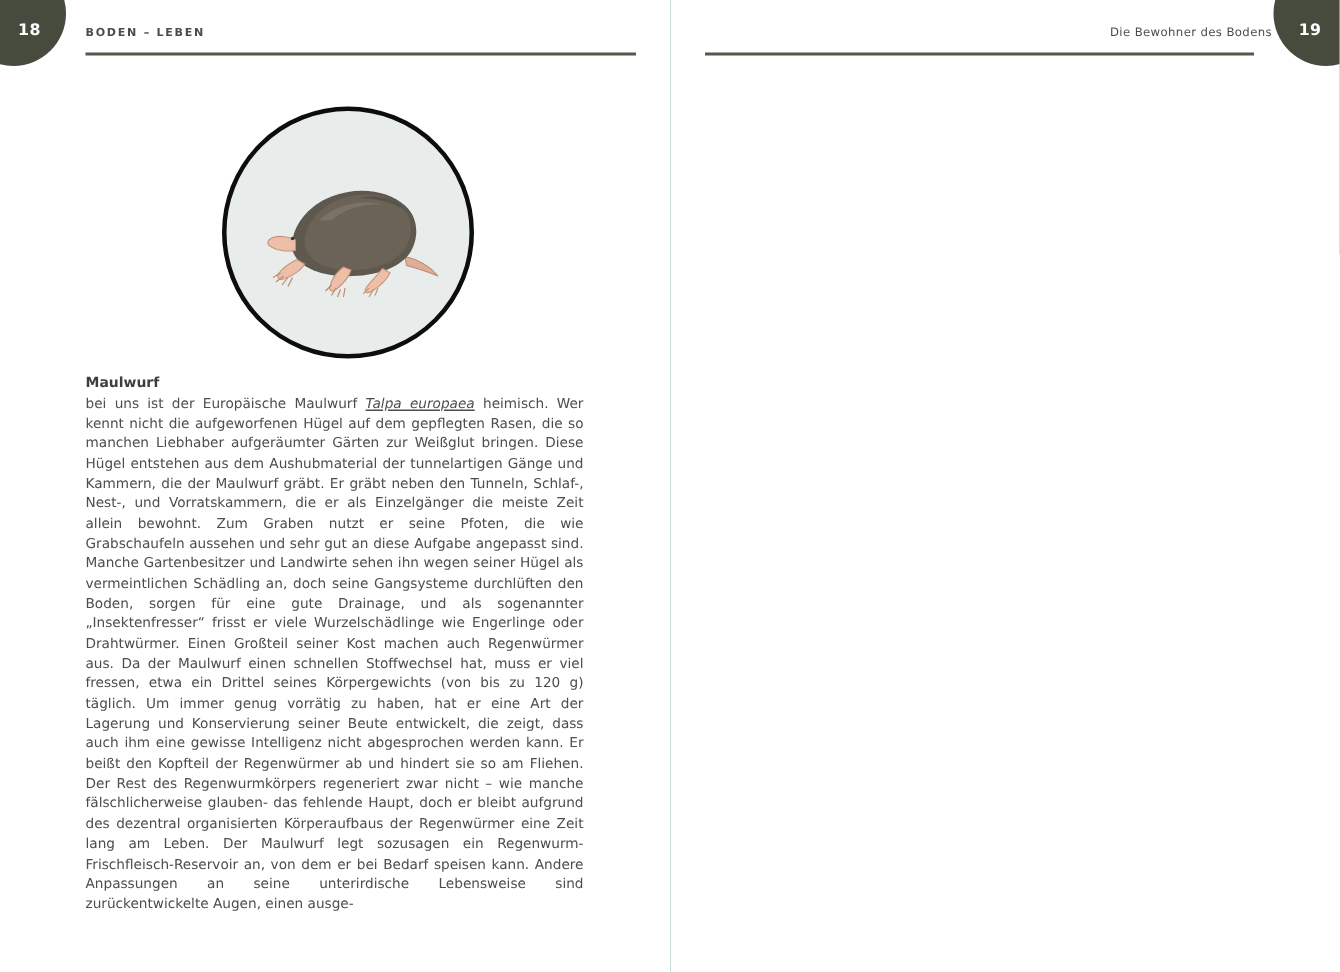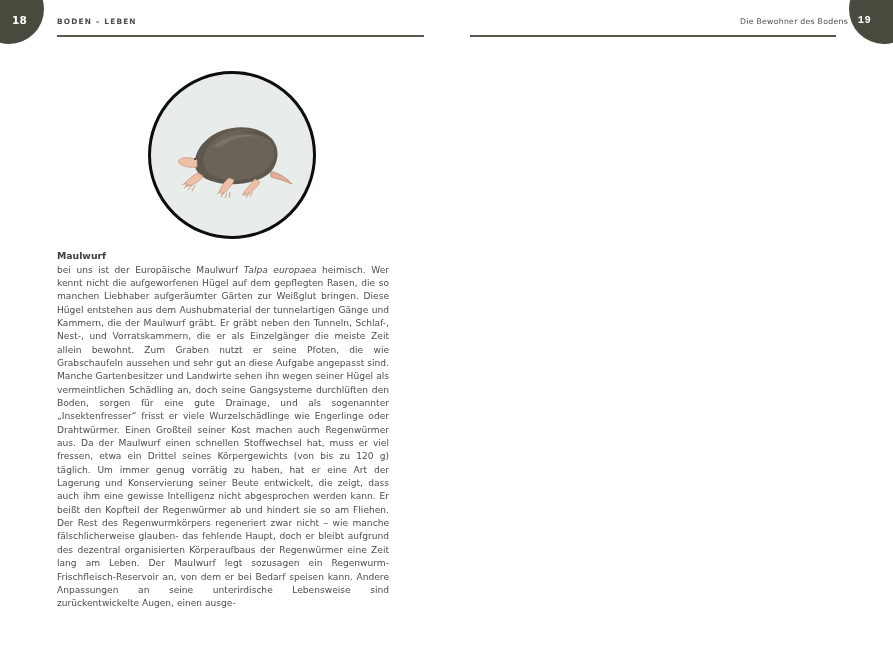--- a/index.html
+++ b/index.html
@@ -50,23 +50,22 @@
     position: absolute;
     left: 38px;
     top: 40px;
   }
   .badge-right {
     right: -26px;
     top: -26px;
   }
   .badge-right .badge-num {
     position: absolute;
-    right: 48px;
+    right: 38px;
     top: 40px;
-    font-family: Liberation Mono, monospace;
   }
 
   
   .runhead {
     position: absolute;
     top: 17px;
     font-size: 7.4px;
     color: #4c4c4c;
     white-space: nowrap;
   }
@@ -133,21 +132,21 @@
     text-align: justify;
   }
   .heading {
     font-weight: bold;
     color: #3e3e3e;
     font-size: 9.3px;
     line-height: 13.6px;
     margin: 0 0 1px 0;
     text-align: left;
   }
-  .sci { font-style: italic; }
+  .sci { font-style: italic; text-decoration: underline; }
 </style>
 </head>
 <body>
 
 <div class="spread">
 
   <div class="page page-left">
 
     <div class="page-badge badge-left">
       <span class="badge-num">18</span>

